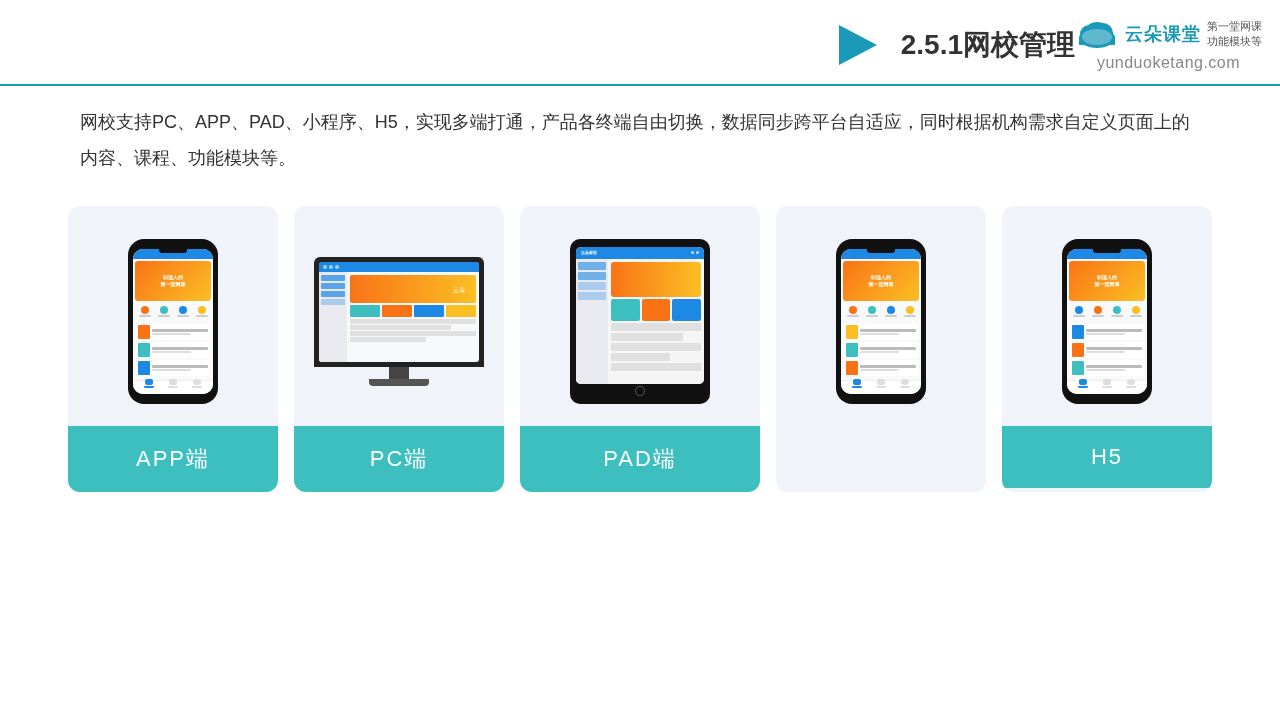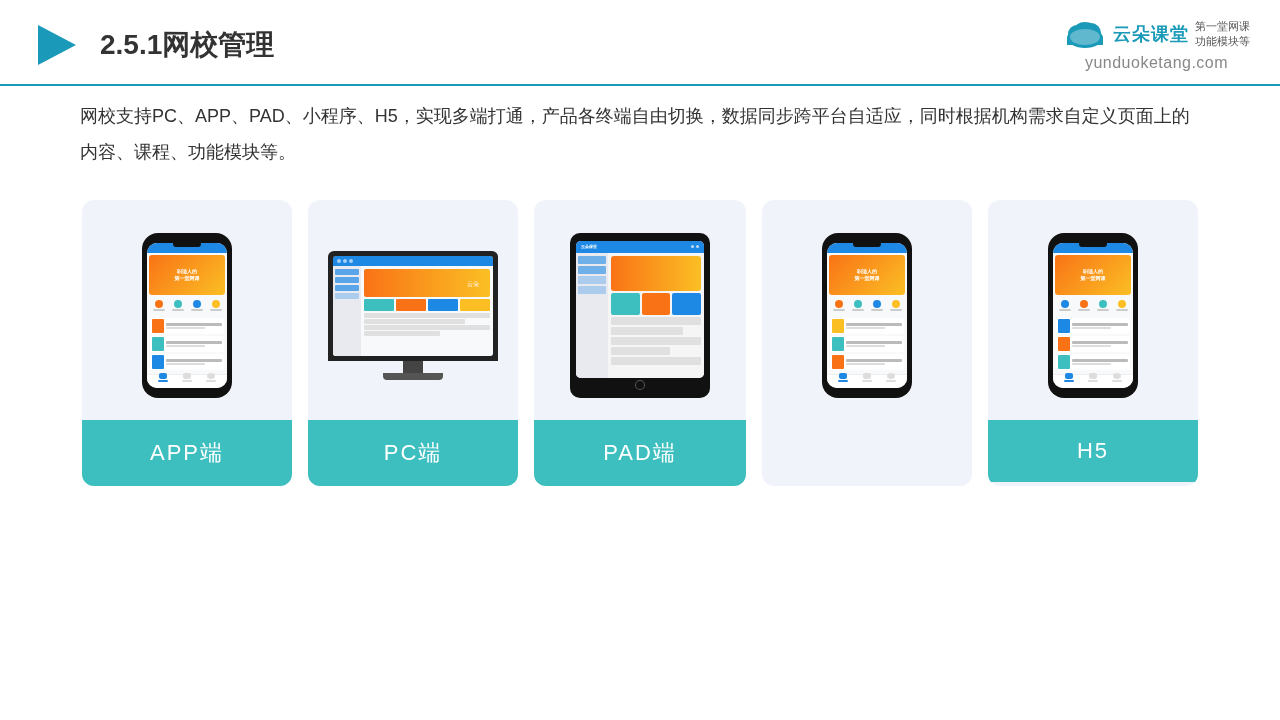--- a/index.html
+++ b/index.html
@@ -8,24 +8,23 @@
       height: 720px;
       background: #ffffff;
       font-family: 'Microsoft YaHei', 'PingFang SC', 'Helvetica Neue', Arial, sans-serif;
       overflow: hidden;
     }
 
     
     .header {
       display: flex;
       align-items: center;
-      justify-content: space-between;
-      padding: 18px 30px 12px 30px;
+      justify-content: flex-end;
+      padding: 18px 18px 12px 30px;
       border-bottom: 2px solid #1a9ab8;
-      gap: 8px;
     }
     .header-left {
       display: flex;
       align-items: center;
       gap: 18px;
     }
     .logo-icon {
       width: 52px;
       height: 52px;
       position: relative;
@@ -64,21 +63,21 @@
     }
     .brand-url {
       font-size: 16px;
       color: #888;
       text-align: center;
       letter-spacing: 0.5px;
     }
 
     
     .description {
-      padding: 12px 80px 20px 80px;
+      padding: 18px 80px 20px 80px;
       font-size: 18px;
       color: #333;
       line-height: 2.0;
     }
 
     
     .cards-container {
       display: flex;
       gap: 16px;
       padding: 10px 60px 0 60px;
@@ -617,21 +616,21 @@
             </div>
           </div>
         </div>
         <div class="monitor-neck"></div>
         <div class="monitor-base"></div>
       </div>
     </div>
     <div class="card-label">PC端</div>
   </div>
 
-  <div class="card" style="width:212px">
+  <div class="card" style="width:240px">
     <div class="card-image">
       <div class="tablet-mockup">
         <div class="tablet-screen">
           <div class="tablet-top">
             <span class="tablet-top-logo">云朵课堂</span>
             <div style="display:flex;gap:2px">
               <div style="width:3px;height:3px;background:rgba(255,255,255,0.7);border-radius:50%"></div>
               <div style="width:3px;height:3px;background:rgba(255,255,255,0.7);border-radius:50%"></div>
             </div>
           </div>

